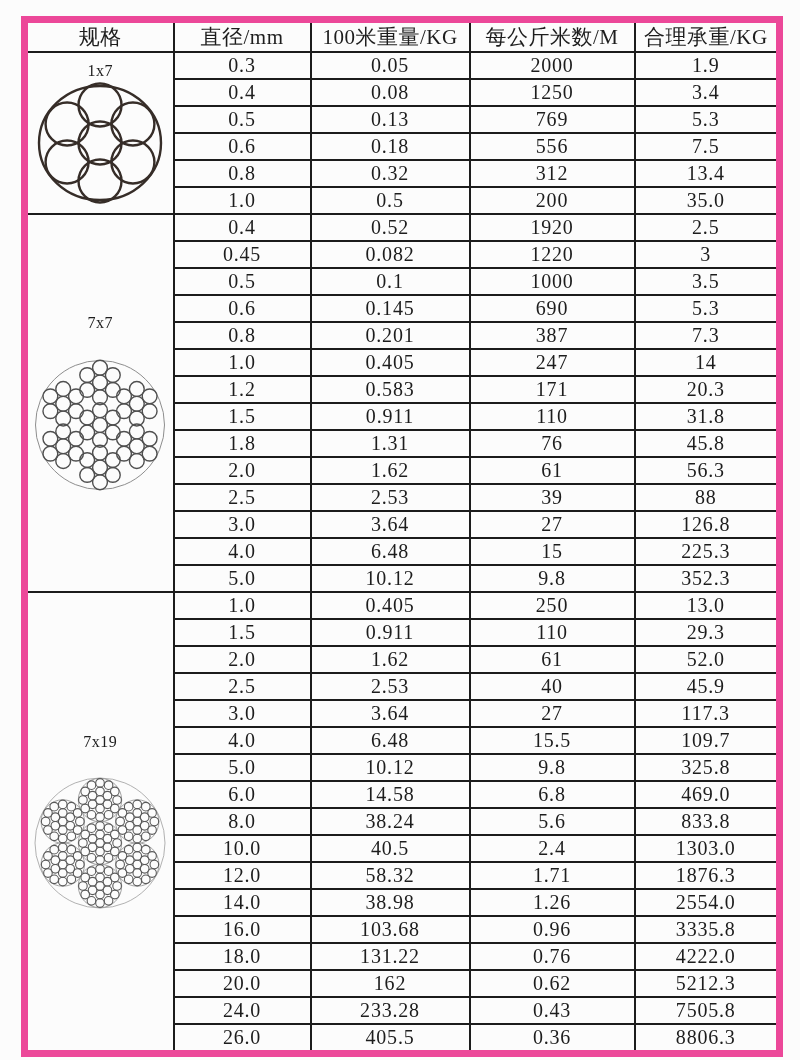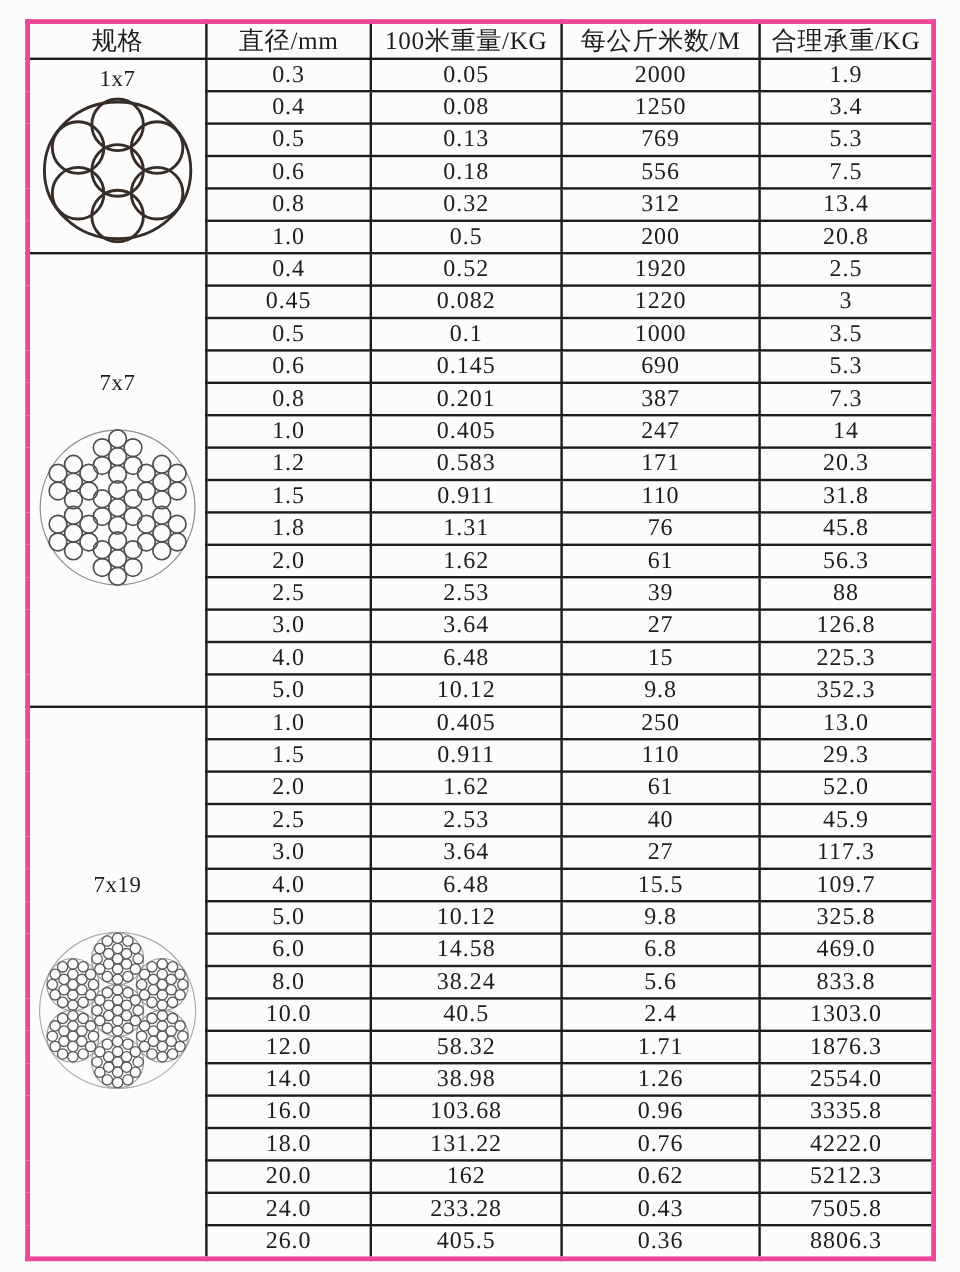--- a/index.html
+++ b/index.html
@@ -19,21 +19,21 @@
     height: 1060px;
     background: #fcfcfc;
     overflow: hidden;
   }
   table.spec-table {
     position: absolute;
     left: 21px;
     top: 16px;
     border-collapse: collapse;
     table-layout: fixed;
-    border: 4px solid #ec4899;
+    border: 7px solid #ec4899;
   }
   .spec-table th, .spec-table td {
     border: 2px solid #1c1c1c;
     text-align: center;
     vertical-align: middle;
     padding: 0;
     font-weight: normal;
     white-space: nowrap;
     overflow: hidden;
   }
@@ -50,21 +50,21 @@
   td.spec-cell {
     vertical-align: middle;
   }
   .spec-wrap {
     display: flex;
     flex-direction: column;
     align-items: center;
     justify-content: center;
   }
   .spec-label {
-    font-size: 19px;
+    font-size: 16px;
     letter-spacing: 0.5px;
     line-height: 1.1;
   }
   .spec-wrap.gap-small .spec-label { margin-bottom: 3px; }
   .spec-wrap.gap-large .spec-label { margin-bottom: 26px; text-align: right; }
   .rope-svg { display: block; }
 </style>
 </head>
 <body>
 
@@ -129,21 +129,21 @@
         <tr>
           <td>0.8</td>
           <td>0.32</td>
           <td>312</td>
           <td>13.4</td>
         </tr>
         <tr>
           <td>1.0</td>
           <td>0.5</td>
           <td>200</td>
-          <td>20.8</td>
+          <td>35.0</td>
         </tr>
         <tr>
           <td rowspan="14" class="spec-cell">
             <div class="spec-wrap gap-large">
               <div class="spec-label">7x7</div>
               <svg class="rope-svg" width="134" height="134" viewBox="0 0 134 134">
                 <circle cx="67" cy="67" r="64.5" fill="none" stroke="#8e8e8e" stroke-width="1"></circle>
                 <circle cx="67" cy="67" r="7.4" fill="none" stroke="#4f4f4f" stroke-width="1.4"></circle>
                 <circle cx="67" cy="52.2" r="7.4" fill="none" stroke="#4f4f4f" stroke-width="1.4"></circle>
                 <circle cx="79.8171759760097" cy="59.6" r="7.4" fill="none" stroke="#4f4f4f" stroke-width="1.4"></circle>

